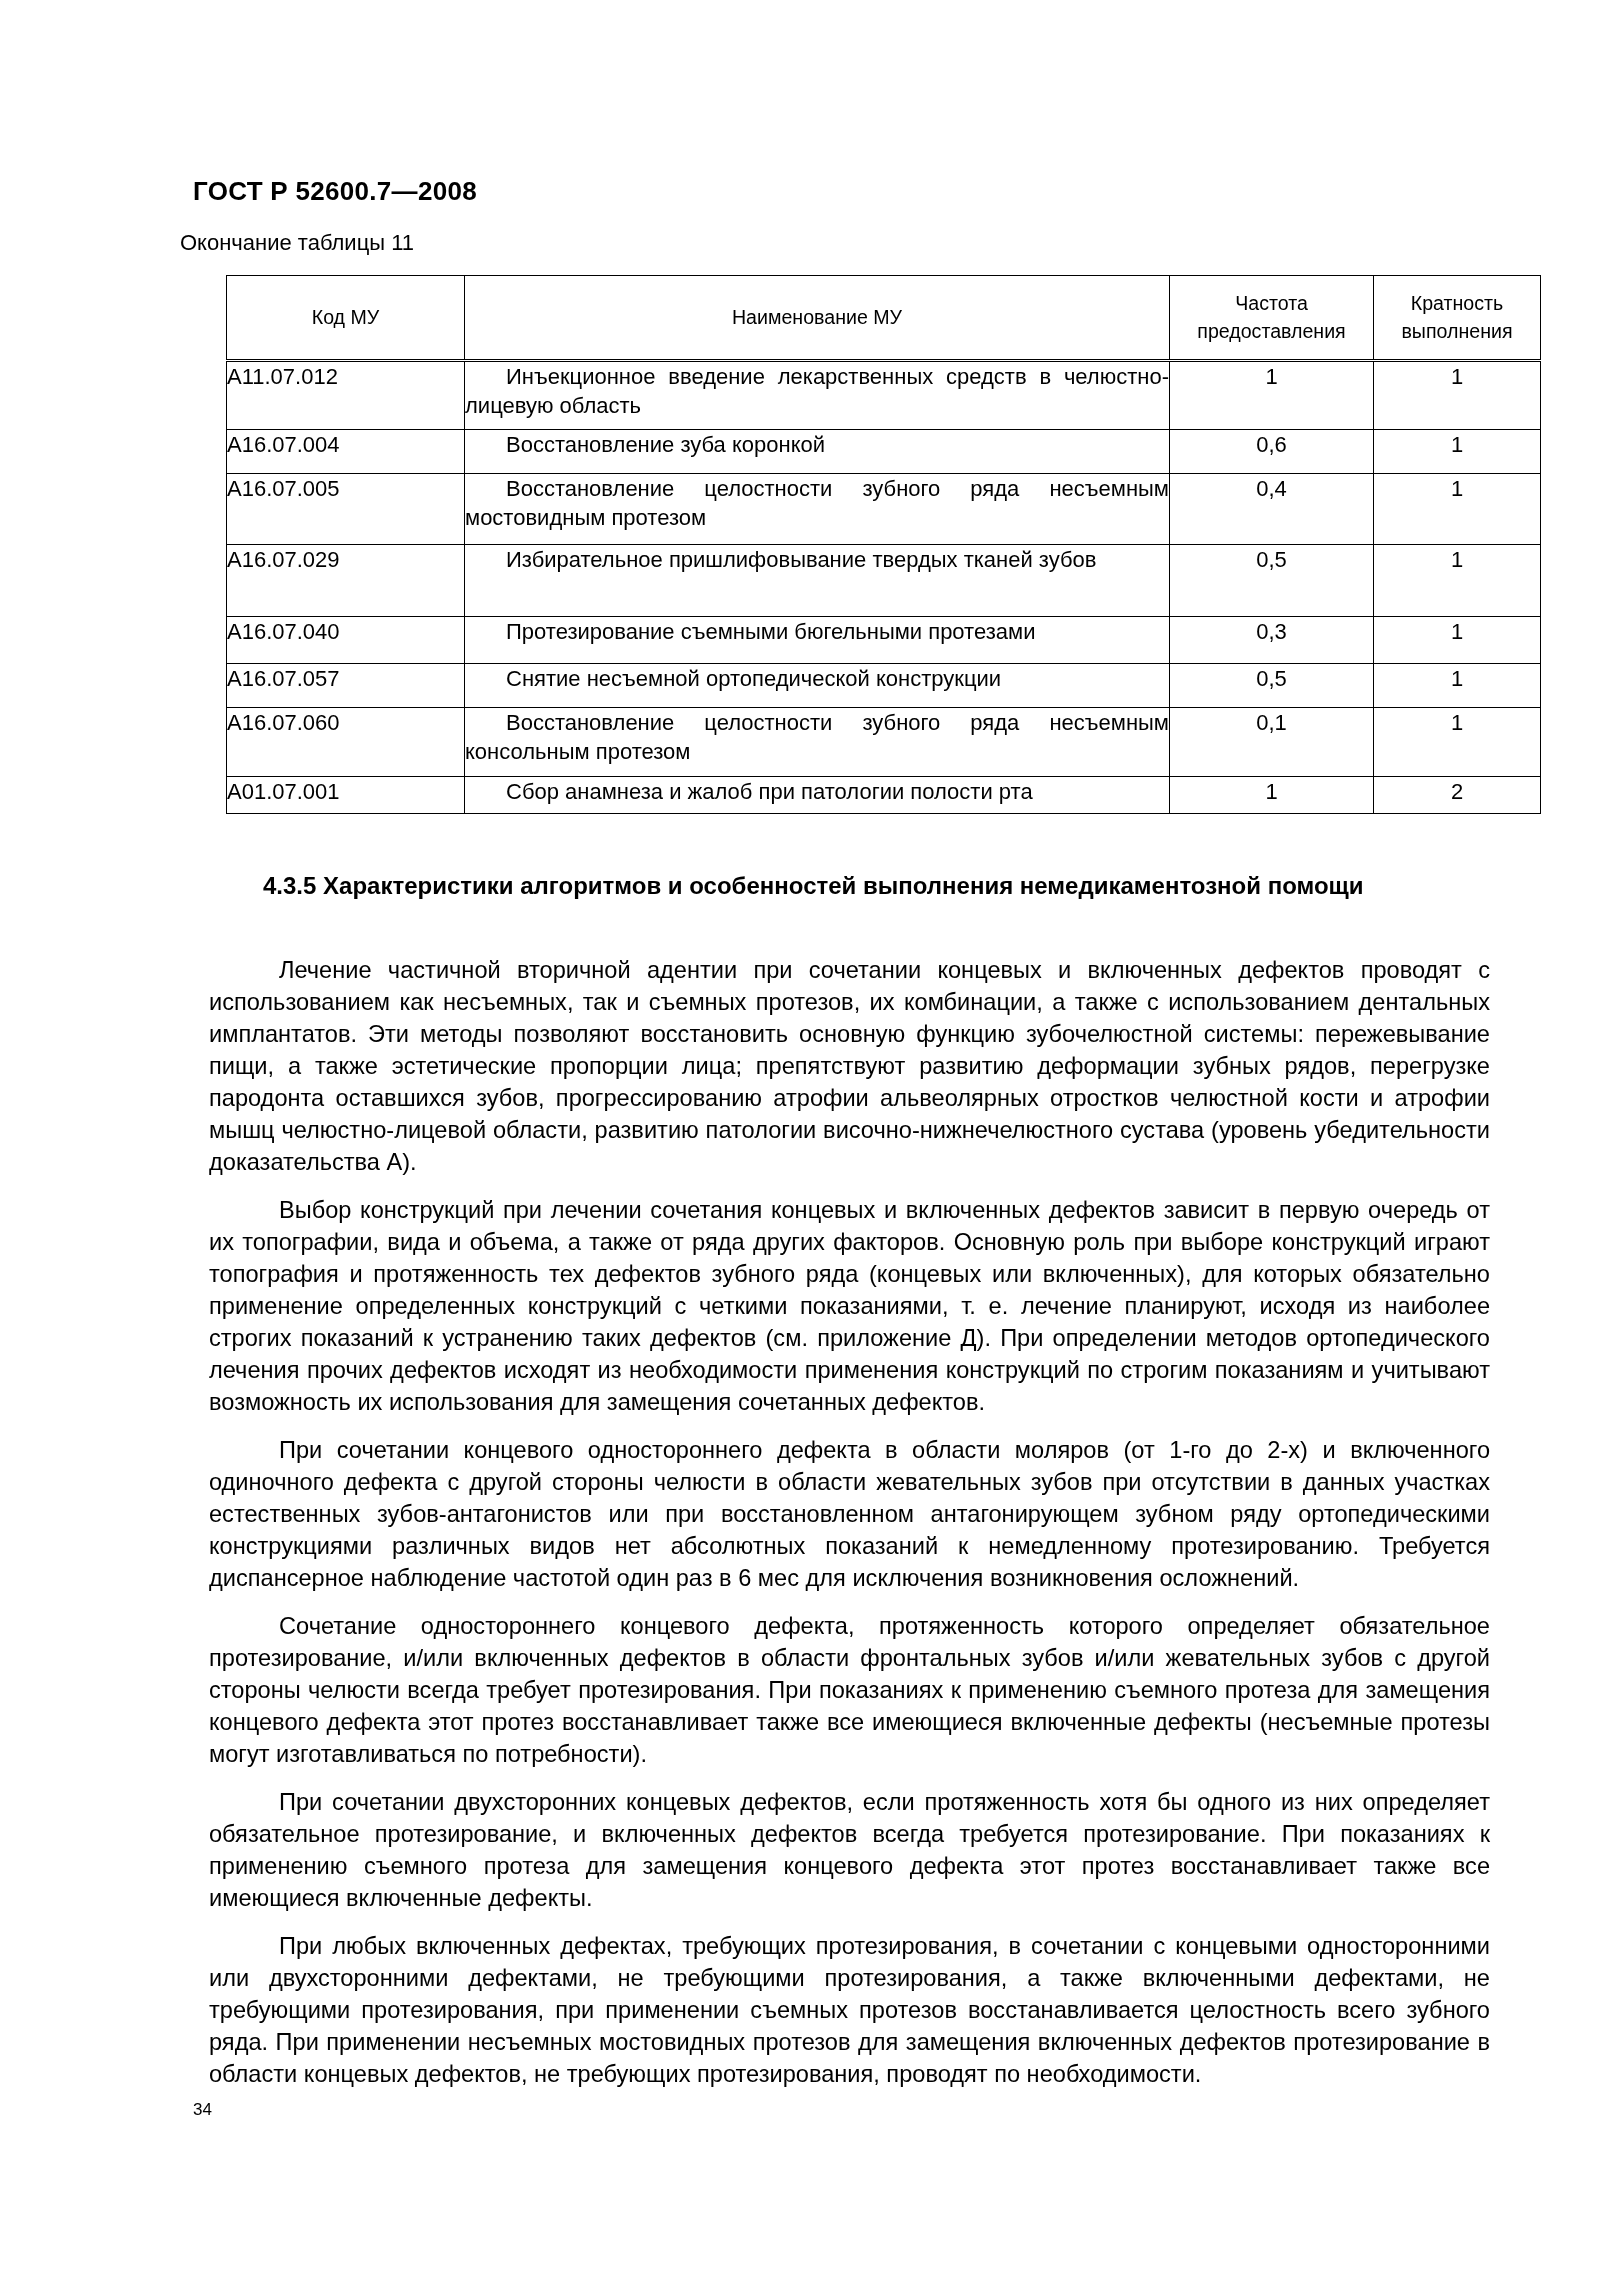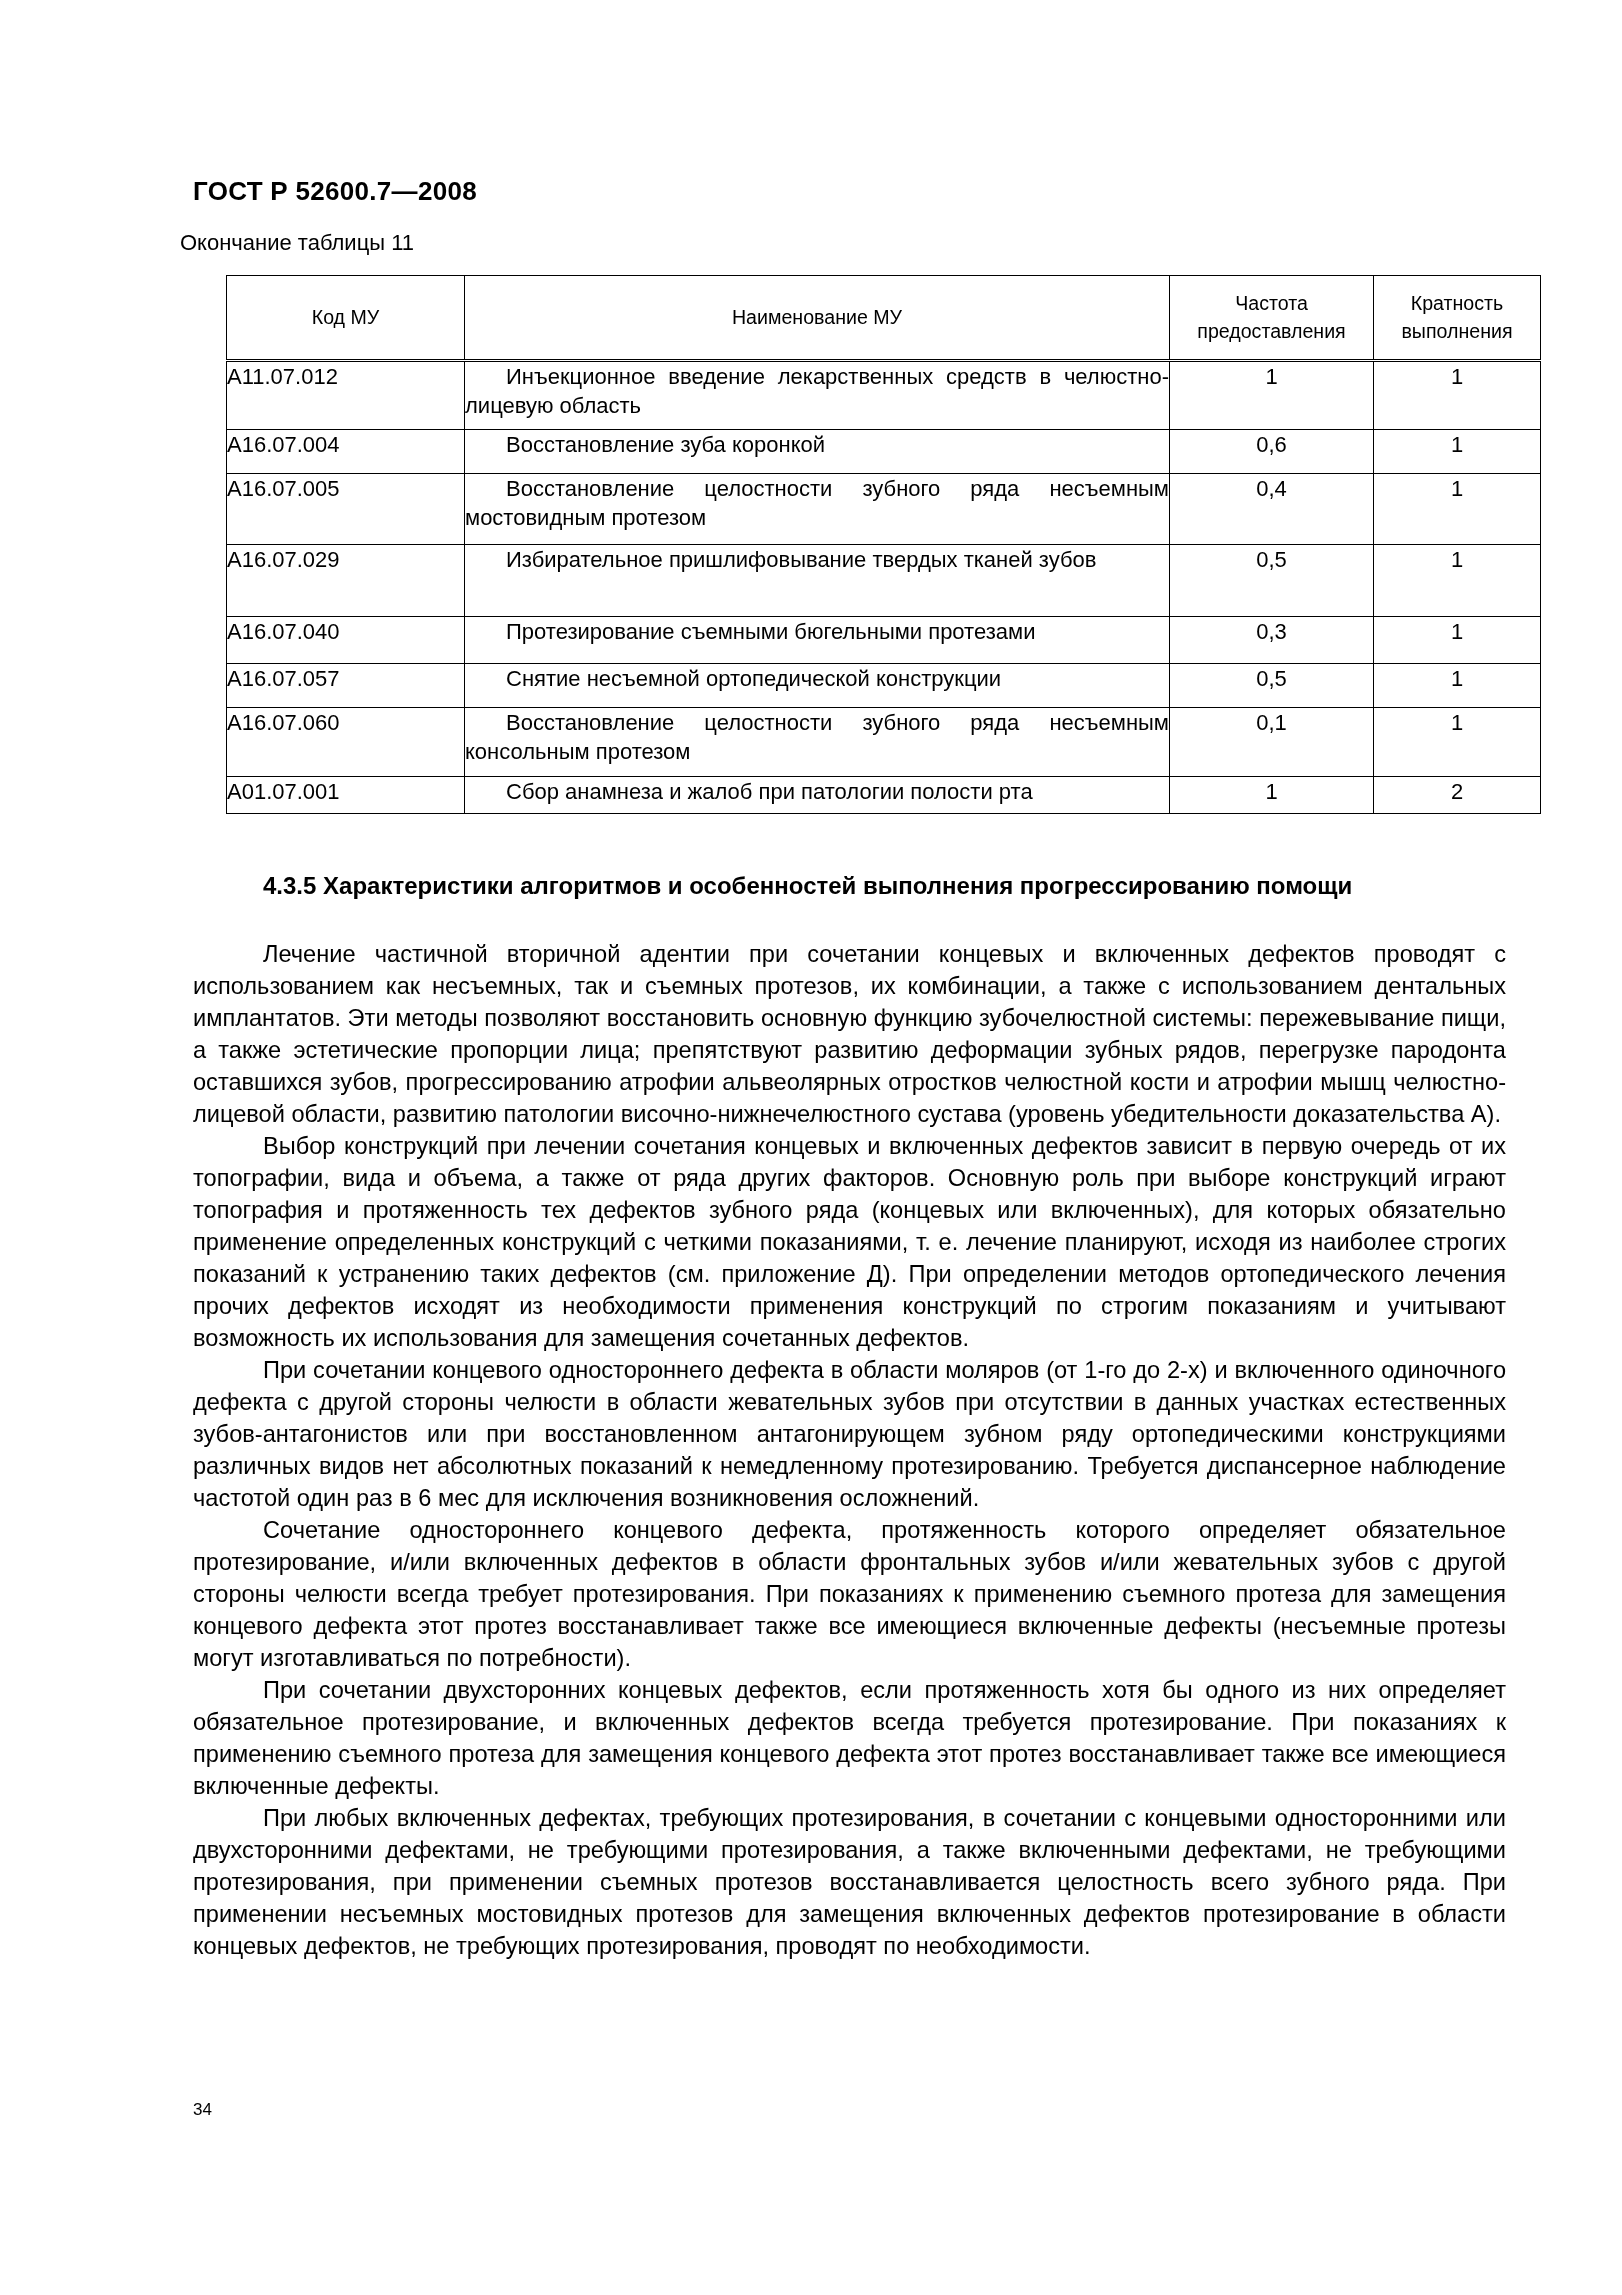--- a/index.html
+++ b/index.html
@@ -14,21 +14,21 @@
   table.mu-table col.c4 { width: 167px; }
   table.mu-table th, table.mu-table td { border: 1.3px solid #000; padding: 0; }
   table.mu-table th { font-weight: normal; font-size: 19.6px; line-height: 27.5px; text-align: center; vertical-align: middle; height: 83px; }
   table.mu-table thead tr th { border-bottom: 3.9px double #000; }
   table.mu-table td { line-height: 29px; vertical-align: top; }
   td.code { text-align: left; padding-top: 3.9px; }
   td.name { padding: 3.9px 13px 0 11.8px; text-align: justify; text-indent: 41px; }
   td.num { text-align: center; vertical-align: bottom; padding-bottom: 3.9px; }
   .h435 { position: absolute; left: 193px; width: 1313px; top: 870px; font-size: 24px; font-weight: bold; line-height: 31px; text-align: justify; text-indent: 70px; }
   .body-text { position: absolute; left: 193px; width: 1313px; top: 938px; font-size: 23.6px; line-height: 32px; }
-  .body-text p { margin: 0; text-align: justify; text-indent: 70px; }
+  .body-text p { margin: 16px; text-align: justify; text-indent: 70px; }
   .page-number { position: absolute; left: 193px; top: 2100px; font-size: 17px; }
 </style>
 </head>
 <body>
 
 <div class="doc-code">ГОСТ Р 52600.7—2008</div>
 <div class="table-caption">Окончание таблицы 11</div>
 
 <table class="mu-table">
   <colgroup>
@@ -96,21 +96,21 @@
     </tr>
     <tr style="height:37px">
       <td class="code">A01.07.001</td>
       <td class="name">Сбор анамнеза и жалоб при патологии полости рта</td>
       <td class="num">1</td>
       <td class="num">2</td>
     </tr>
   </tbody>
 </table>
 
-<div class="h435">4.3.5 Характеристики алгоритмов и особенностей выполнения прогрессированию помощи</div>
+<div class="h435">4.3.5 Характеристики алгоритмов и особенностей выполнения немедикаментозной помощи</div>
 
 <div class="body-text">
   <p>Лечение частичной вторичной адентии при сочетании концевых и включенных дефектов проводят с использованием как несъемных, так и съемных протезов, их комбинации, а также с использованием дентальных имплантатов. Эти методы позволяют восстановить основную функцию зубочелюстной системы: пережевывание пищи, а также эстетические пропорции лица; препятствуют развитию деформации зубных рядов, перегрузке пародонта оставшихся зубов, прогрессированию атрофии альвеолярных отростков челюстной кости и атрофии мышц челюстно-лицевой области, развитию патологии височно-нижнечелюстного сустава (уровень убедительности доказательства А).</p>
   <p>Выбор конструкций при лечении сочетания концевых и включенных дефектов зависит в первую очередь от их топографии, вида и объема, а также от ряда других факторов. Основную роль при выборе конструкций играют топография и протяженность тех дефектов зубного ряда (концевых или включенных), для которых обязательно применение определенных конструкций с четкими показаниями, т. е. лечение планируют, исходя из наиболее строгих показаний к устранению таких дефектов (см. приложение Д). При определении методов ортопедического лечения прочих дефектов исходят из необходимости применения конструкций по строгим показаниям и учитывают возможность их использования для замещения сочетанных дефектов.</p>
   <p>При сочетании концевого одностороннего дефекта в области моляров (от 1-го до 2-х) и включенного одиночного дефекта с другой стороны челюсти в области жевательных зубов при отсутствии в данных участках естественных зубов-антагонистов или при восстановленном антагонирующем зубном ряду ортопедическими конструкциями различных видов нет абсолютных показаний к немедленному протезированию. Требуется диспансерное наблюдение частотой один раз в 6 мес для исключения возникновения осложнений.</p>
   <p>Сочетание одностороннего концевого дефекта, протяженность которого определяет обязательное протезирование, и/или включенных дефектов в области фронтальных зубов и/или жевательных зубов с другой стороны челюсти всегда требует протезирования. При показаниях к применению съемного протеза для замещения концевого дефекта этот протез восстанавливает также все имеющиеся включенные дефекты (несъемные протезы могут изготавливаться по потребности).</p>
   <p>При сочетании двухсторонних концевых дефектов, если протяженность хотя бы одного из них определяет обязательное протезирование, и включенных дефектов всегда требуется протезирование. При показаниях к применению съемного протеза для замещения концевого дефекта этот протез восстанавливает также все имеющиеся включенные дефекты.</p>
   <p>При любых включенных дефектах, требующих протезирования, в сочетании с концевыми односторонними или двухсторонними дефектами, не требующими протезирования, а также включенными дефектами, не требующими протезирования, при применении съемных протезов восстанавливается целостность всего зубного ряда. При применении несъемных мостовидных протезов для замещения включенных дефектов протезирование в области концевых дефектов, не требующих протезирования, проводят по необходимости.</p>
 </div>
 

